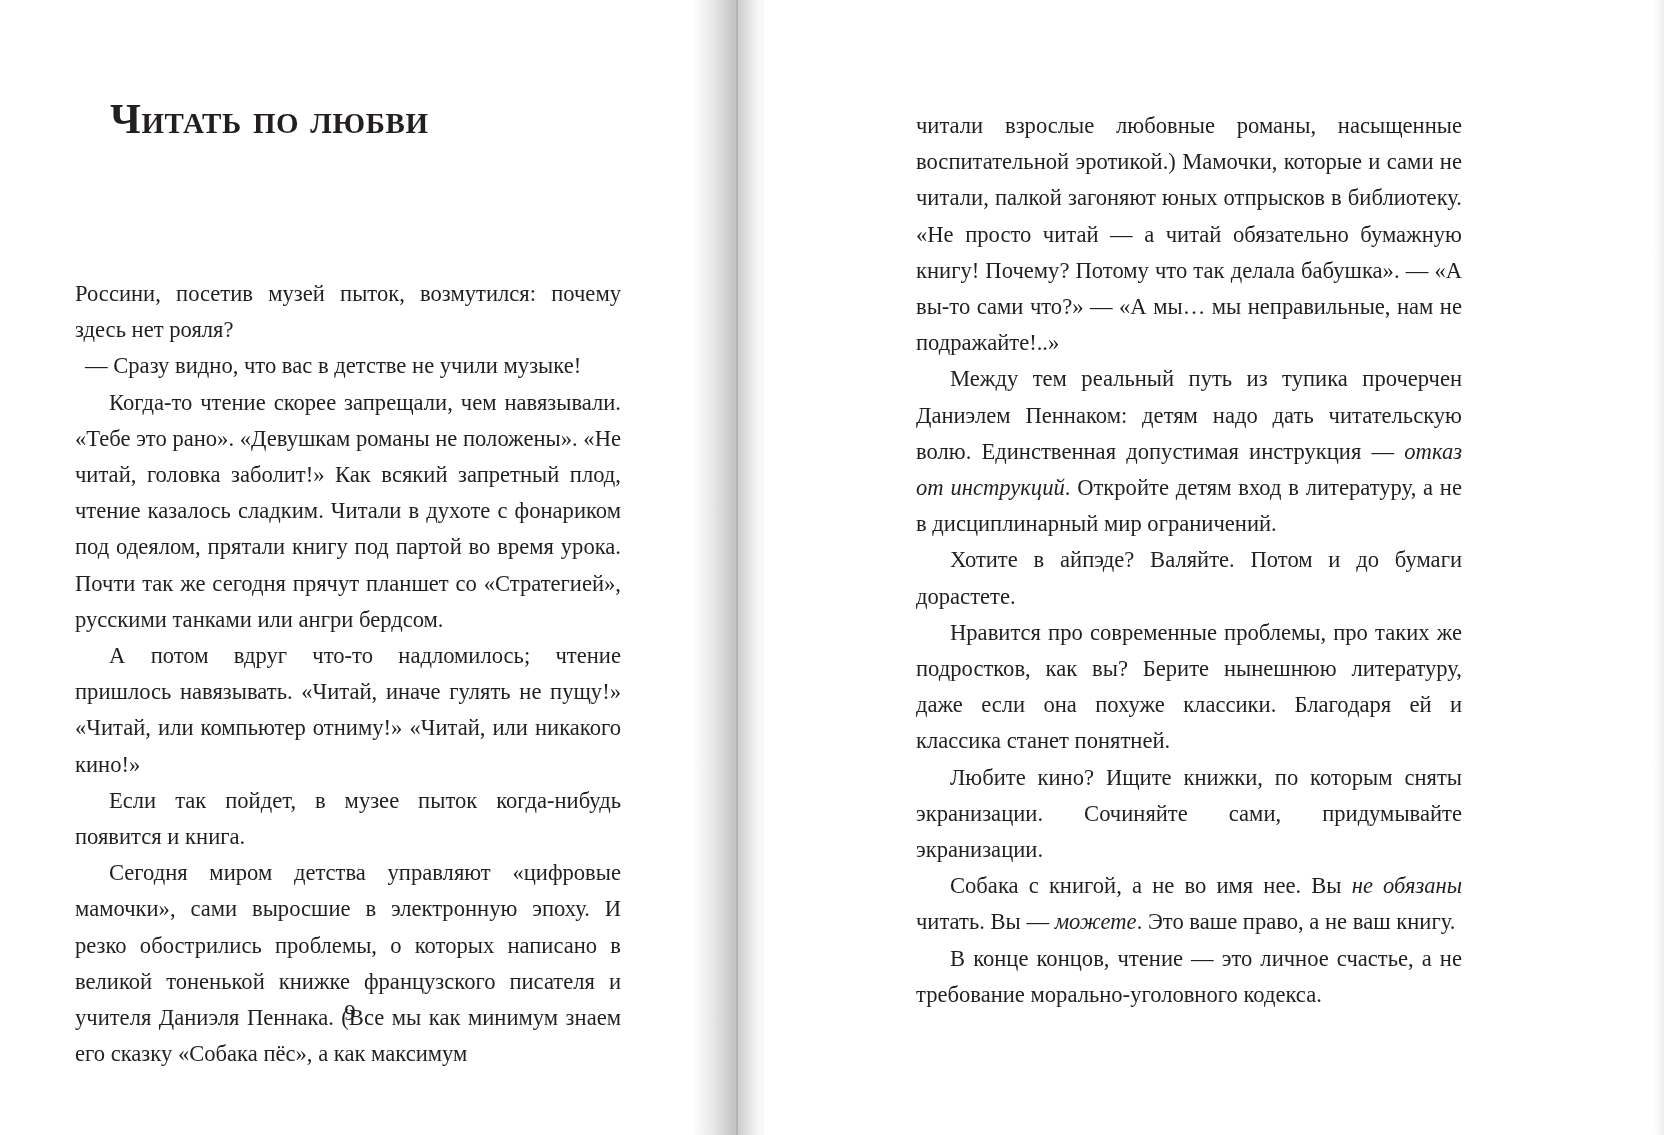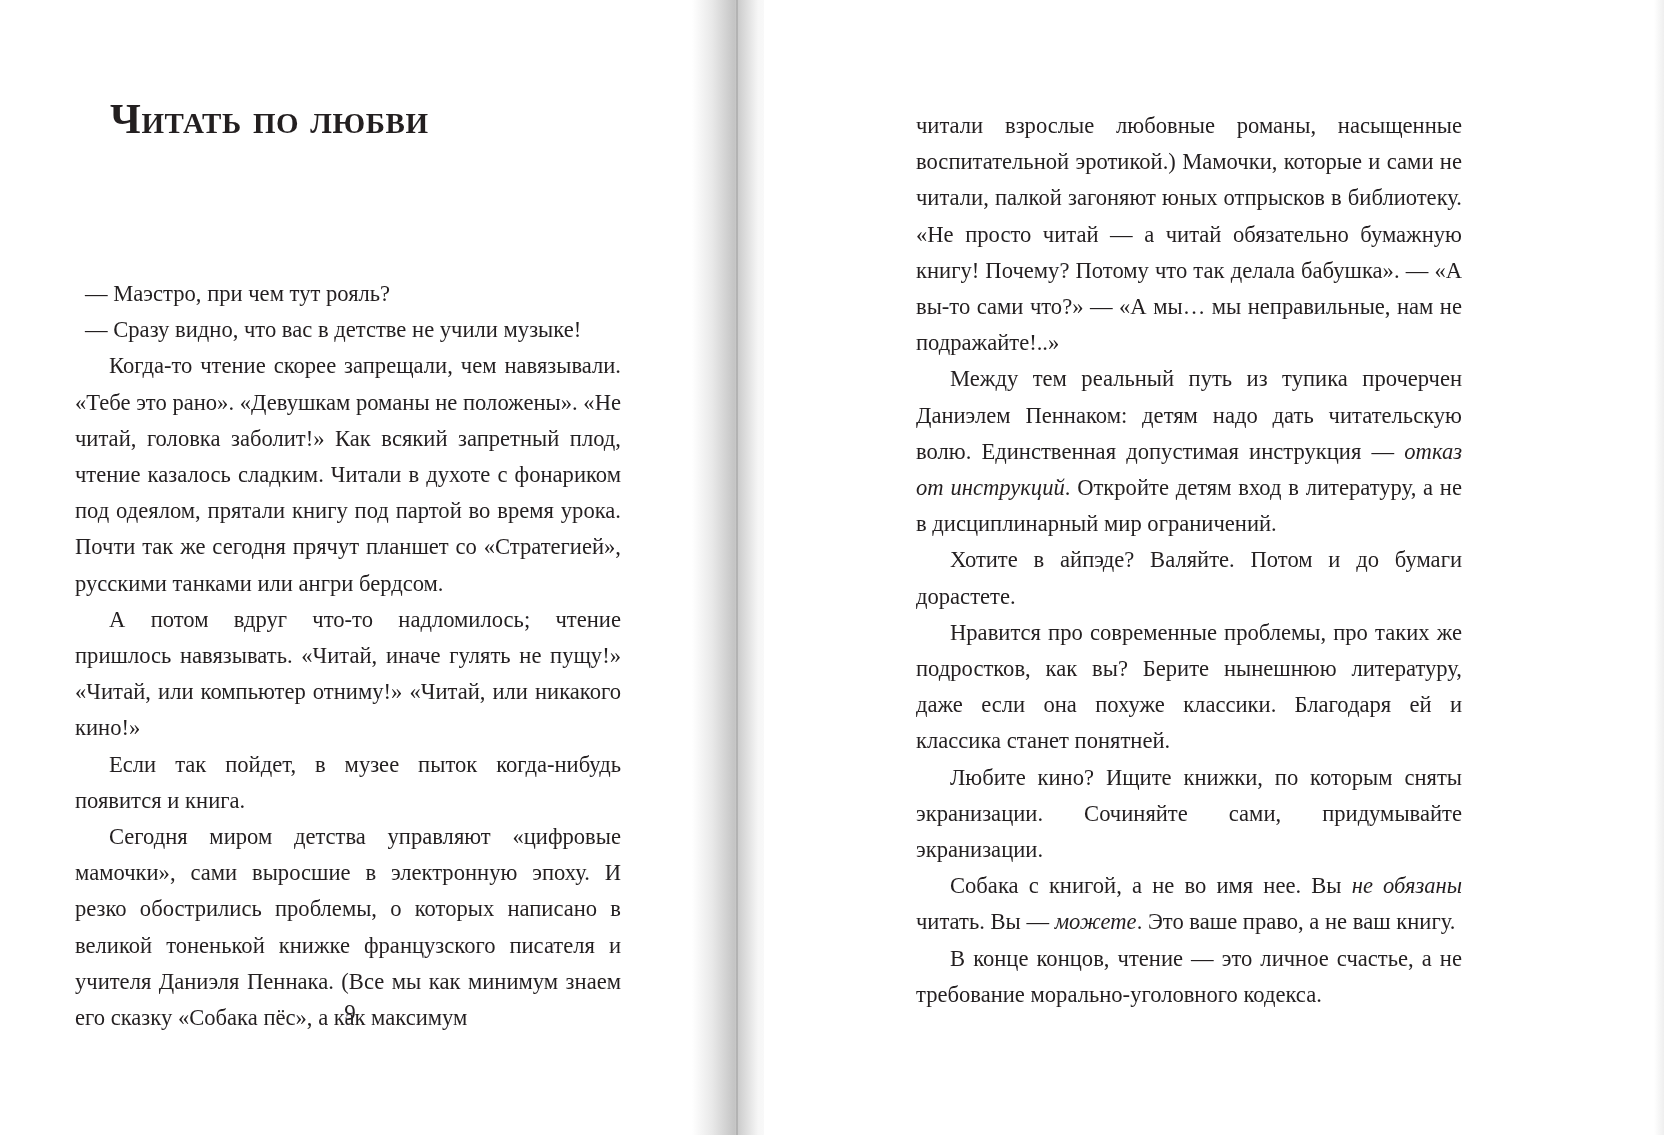--- a/index.html
+++ b/index.html
@@ -133,21 +133,21 @@
 </head>
 <body>
 
 <div id="spread">
 
   <div class="page page-left">
 
     <h1 class="chapter-title">Читать по любви</h1>
 
     <div class="textblock col-left">
-      <p class="para dash">— Маэстро, при чем тут рояль?</p>
+      <p class="para">Россини, посетив музей пыток, возмутился: почему здесь нет рояля?</p>
       <p class="para dash">— Сразу видно, что вас в детстве не учили музыке!</p>
       <p class="para indent">Когда-то чтение скорее запрещали, чем навязывали. «Тебе это рано». «Девушкам романы не положены». «Не читай, головка заболит!» Как всякий запретный плод, чтение казалось сладким. Читали в духоте с фонариком под одеялом, прятали книгу под партой во время урока. Почти так же сегодня прячут планшет со «Стратегией», русскими танками или ангри бердсом.</p>
       <p class="para indent">А потом вдруг что-то надломилось; чтение пришлось навязывать. «Читай, иначе гулять не пущу!» «Читай, или компьютер отниму!» «Читай, или никакого кино!»</p>
       <p class="para indent">Если так пойдет, в музее пыток когда-нибудь появится и книга.</p>
       <p class="para indent">Сегодня миром детства управляют «цифровые мамочки», сами выросшие в электронную эпоху. И резко обострились проблемы, о которых написано в великой тоненькой книжке французского писателя и учителя Даниэля Пеннака. (Все мы как минимум знаем его сказку «Собака пёс», а как максимум</p>
     </div>
 
     <div class="folio">9</div>
   </div>
 

